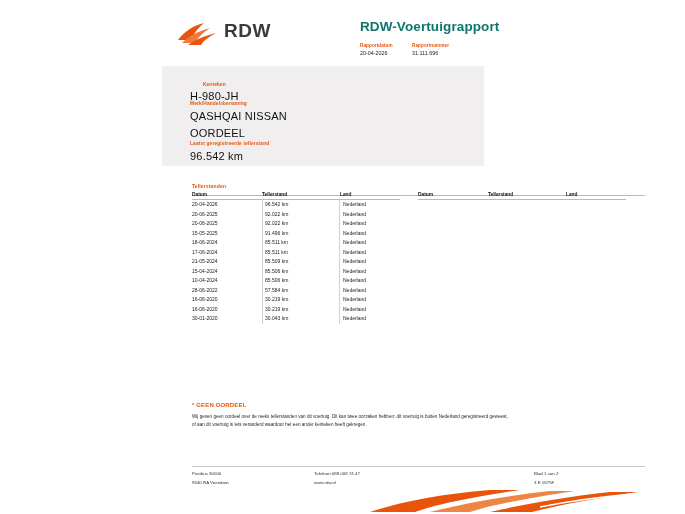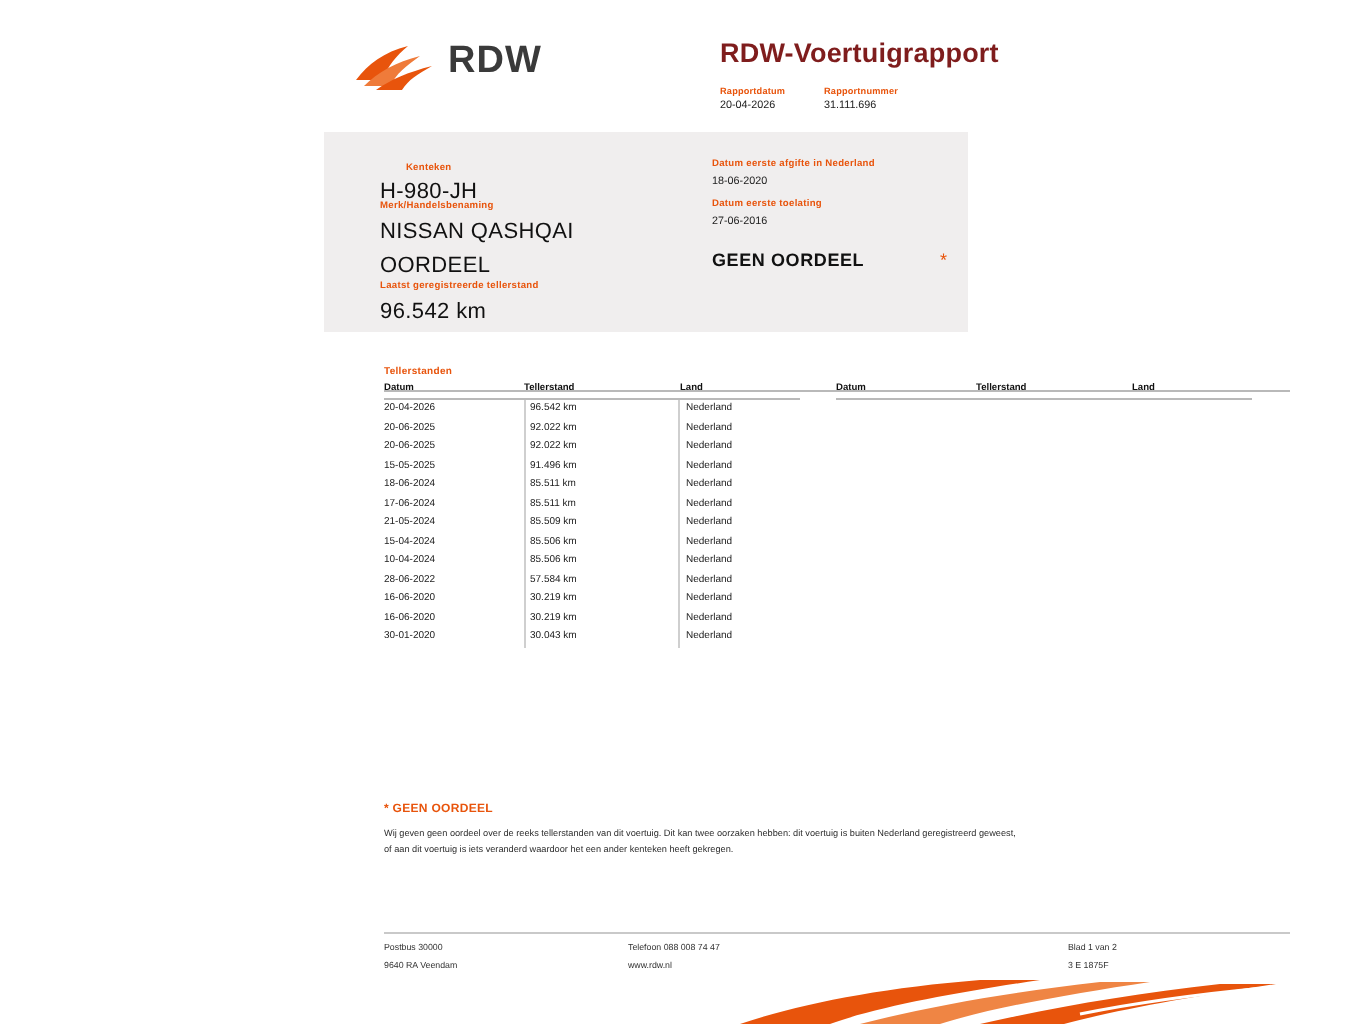--- a/index.html
+++ b/index.html
@@ -55,21 +55,21 @@
     font-weight: bold;
     letter-spacing: 0.5px;
     color: #3a3a3a;
   }
   .report-title {
     position: absolute;
     left: 198px;
     top: 9px;
     font-size: 13.5px;
     font-weight: bold;
-    color: #7f1d1d;
+    color: #0f766e;
     letter-spacing: 0.1px;
   }
   .report-meta {
     position: absolute;
     left: 198px;
     top: 33px;
     font-size: 5.2px;
     color: #222;
   }
   .report-meta .row {
@@ -292,41 +292,29 @@
     </div>
   </div>
 
   <div class="panel">
     <div class="blk-kenteken">
       <div class="lbl-orange">Kenteken</div>
       <div class="val-big">H-980-JH</div>
     </div>
     <div class="blk-merk">
       <div class="lbl-orange">Merk/Handelsbenaming</div>
-      <div class="val-big">NISSAN QASHQAI</div>
+      <div class="val-big">QASHQAI NISSAN</div>
       <div class="val-big">OORDEEL</div>
     </div>
     <div class="blk-tellerstand">
       <div class="lbl-orange">Laatst geregistreerde tellerstand</div>
       <div class="val-big">96.542 km</div>
     </div>
   </div>
 
-  <div class="panel-right">
-    <div class="blk-a">
-      <div class="lbl-orange">Datum eerste afgifte in Nederland</div>
-      <div class="val-small">18-06-2020</div>
-    </div>
-    <div class="blk-b">
-      <div class="lbl-orange">Datum eerste toelating</div>
-      <div class="val-small">27-06-2016</div>
-    </div>
-    <div class="oordeel">GEEN OORDEEL</div>
-    <div class="asterisk">*</div>
-  </div>
 
   <div class="table-section">
     <div class="table-caption">Tellerstanden</div>
     <div class="hdr-rule"></div>
 
     <div class="cols">
       <div class="col-left">
         <div class="thead">
           <div class="c-datum">Datum</div>
           <div class="c-teller">Tellerstand</div>

